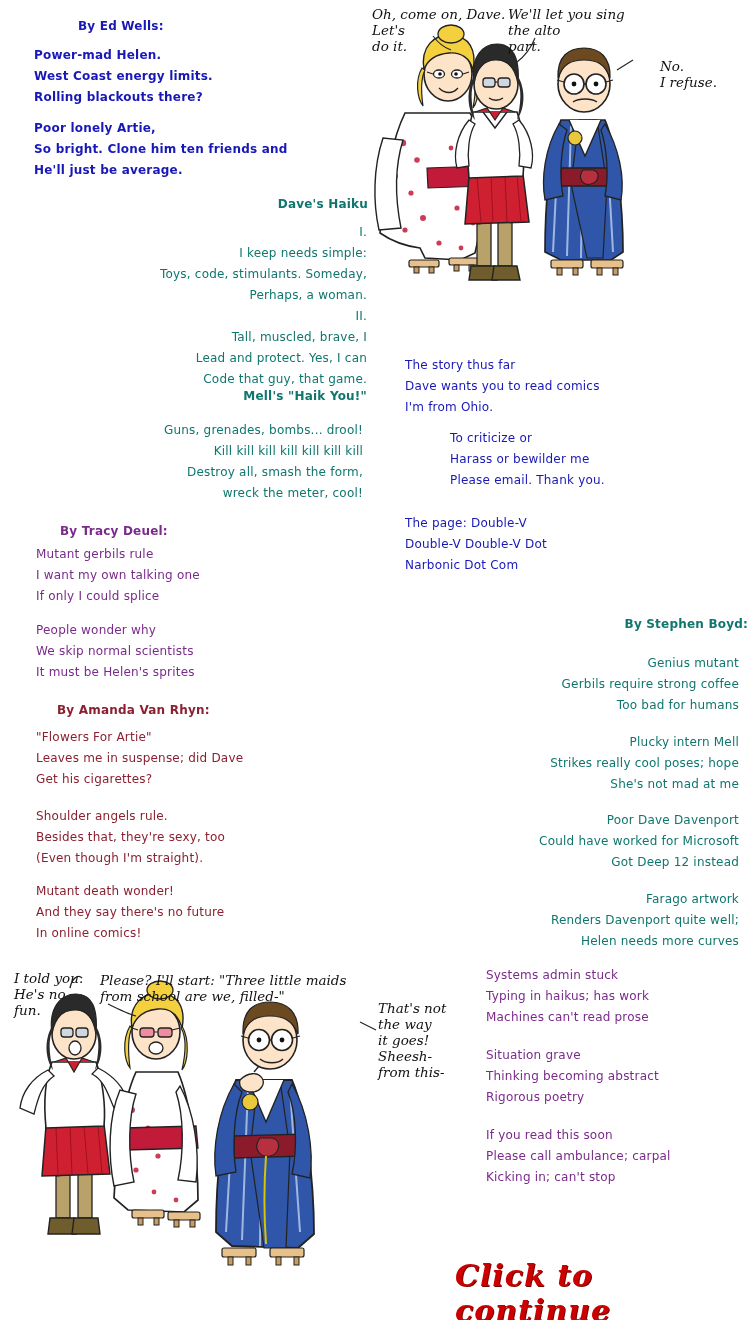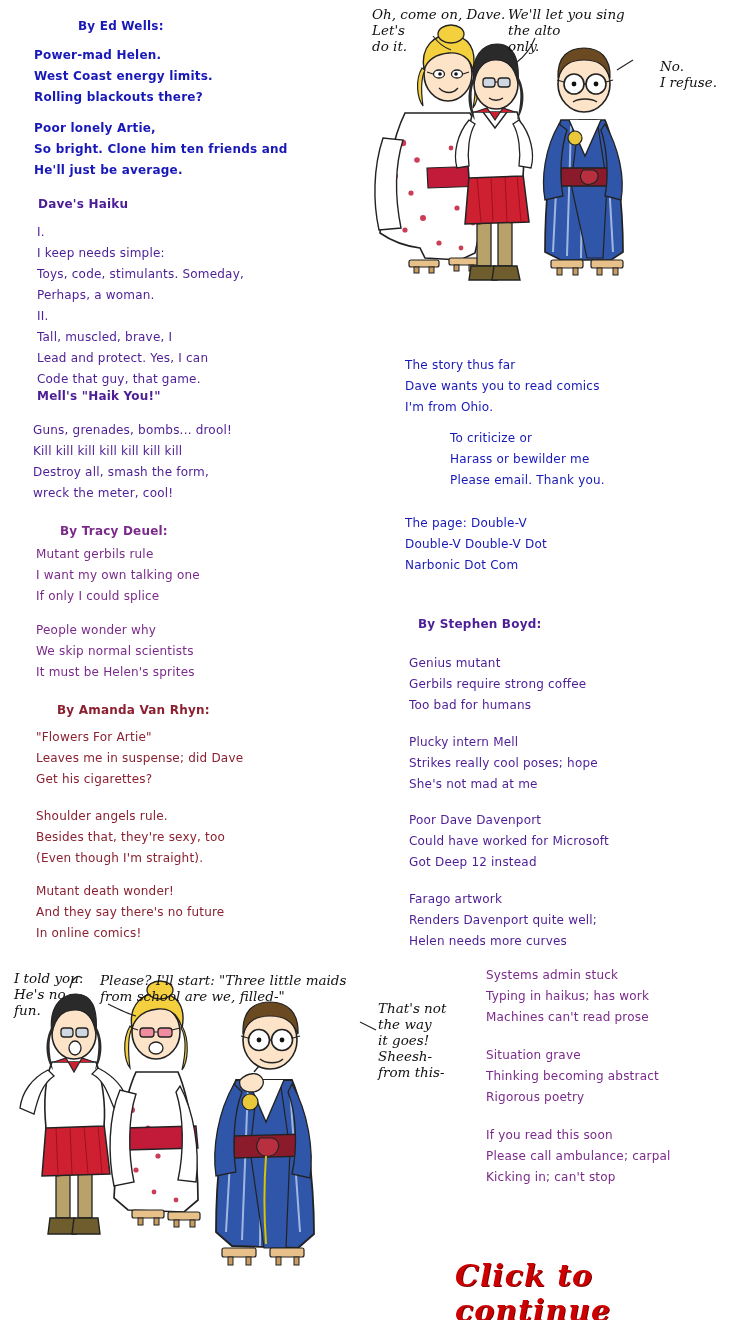--- a/index.html
+++ b/index.html
@@ -28,21 +28,21 @@
     white-space: pre-line;
     letter-spacing: 0.2px;
   }
   .poem.head {
     font-weight: bold;
   }
   .col-left { left: 34px; width: 330px; }
   .col-right { left: 405px; width: 330px; }
 
   .c-blue   { color: #1818b8; }
-  .c-green  { color: #4c1d95; }
+  .c-green  { color: #0f766e; text-align: right; }
   .c-purple { color: #7a2a8a; }
   .c-maroon { color: #8a2030; }
 
   .title-line {
     font-weight: bold;
   }
 
   
   .hand {
     position: absolute;
@@ -211,21 +211,21 @@
       <path d="M170 30 C166 40 160 48 152 54" stroke="#222" stroke-width="1.1" fill="none"></path>
       <path d="M268 52 L252 62" stroke="#222" stroke-width="1.1" fill="none"></path>
     </svg>
   </div>
 
   <div class="hand" style="left:372px; top:6px;">Oh, come on, Dave.
 Let's
 do it.</div>
   <div class="hand" style="left:508px; top:6px;">We'll let you sing
 the alto
-only.</div>
+part.</div>
   <div class="hand" style="left:660px; top:58px;">No.
 I refuse.</div>
 
   <div class="poem col-left c-blue title-line" style="top:16px; left:78px;">By Ed Wells:</div>
   <div class="poem col-left c-blue head" style="top:45px;">Power-mad Helen.
 West Coast energy limits.
 Rolling blackouts there?</div>
   <div class="poem col-left c-blue head" style="top:118px;">Poor lonely Artie,
 So bright.  Clone him ten friends and
 He'll just be average.</div>

